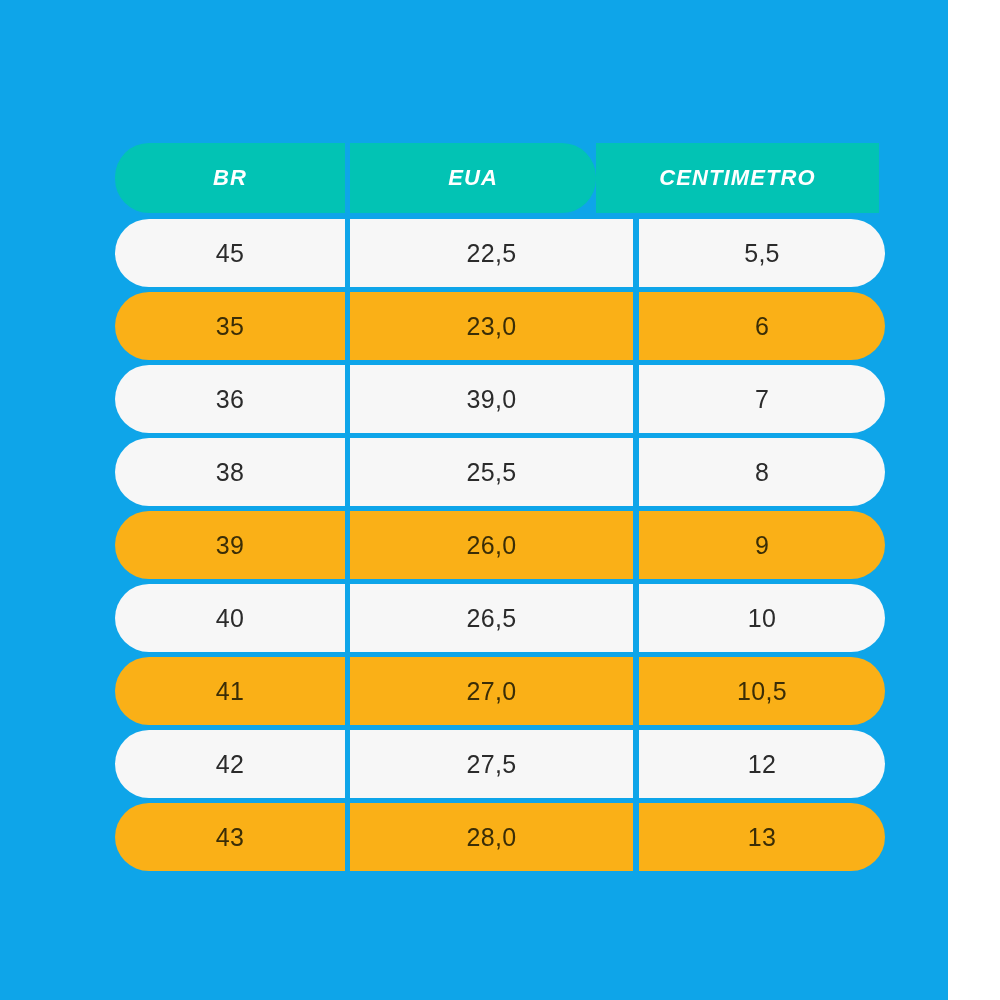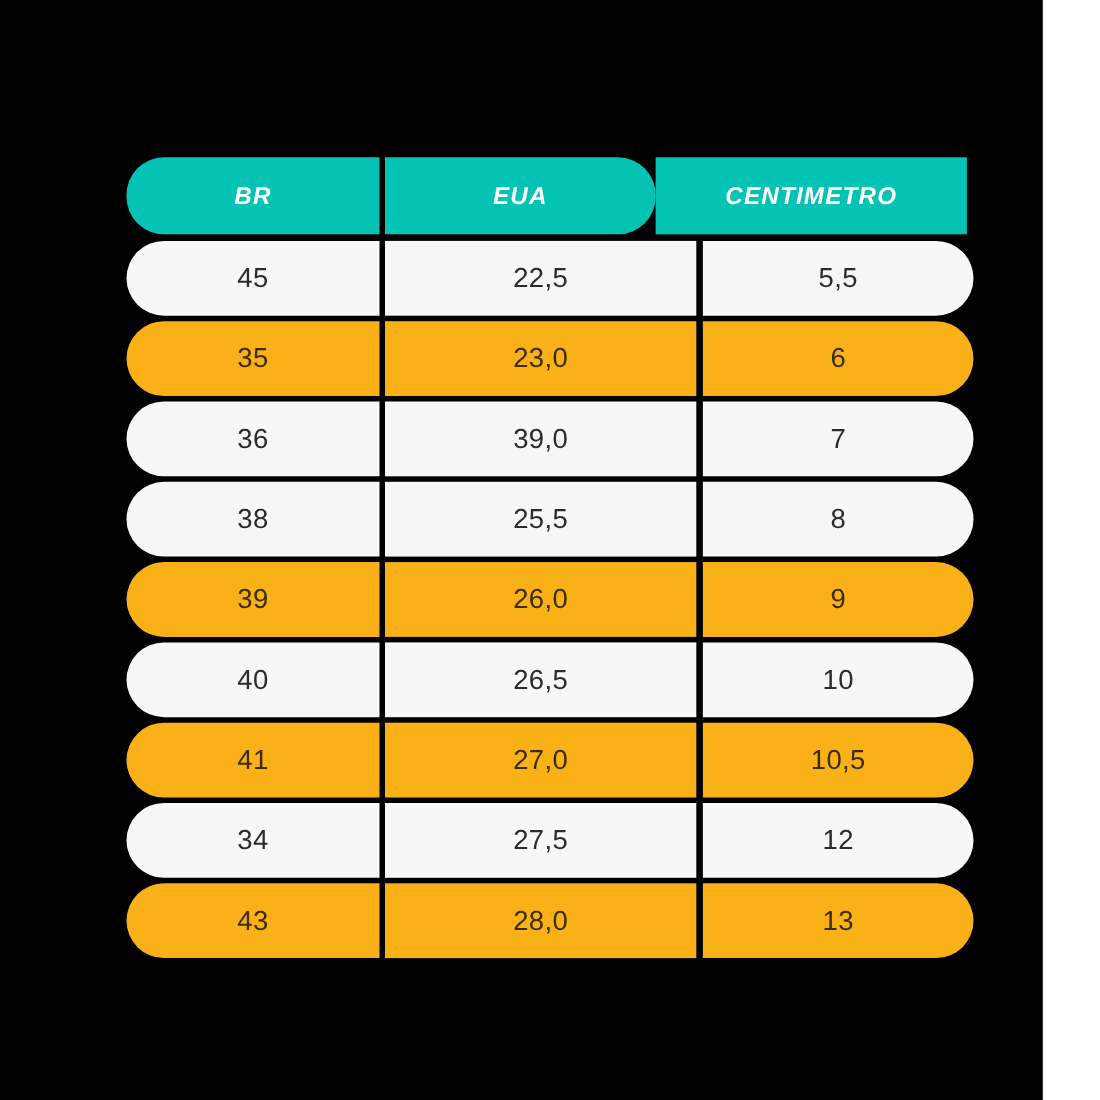--- a/index.html
+++ b/index.html
@@ -12,21 +12,21 @@
     height: 1000px;
     background: #ffffff;
     font-family: "Liberation Sans", "DejaVu Sans", sans-serif;
     overflow: hidden;
   }
 
   #size-chart-page {
     position: relative;
     width: 948px;
     height: 1000px;
-    background: #000000;
+    background: #0ea5e9;
   }
 
   .size-table {
     position: absolute;
     left: 115px;
     top: 143px;
     width: 770px;
   }
 
   
@@ -141,21 +141,21 @@
       <div class="cell cell-eua">10</div>
     </div>
 
     <div class="chart-row row-accent">
       <div class="cell cell-br">41</div>
       <div class="cell cell-cm">27,0</div>
       <div class="cell cell-eua">10,5</div>
     </div>
 
     <div class="chart-row row-light">
-      <div class="cell cell-br">34</div>
+      <div class="cell cell-br">42</div>
       <div class="cell cell-cm">27,5</div>
       <div class="cell cell-eua">12</div>
     </div>
 
     <div class="chart-row row-accent">
       <div class="cell cell-br">43</div>
       <div class="cell cell-cm">28,0</div>
       <div class="cell cell-eua">13</div>
     </div>
 

